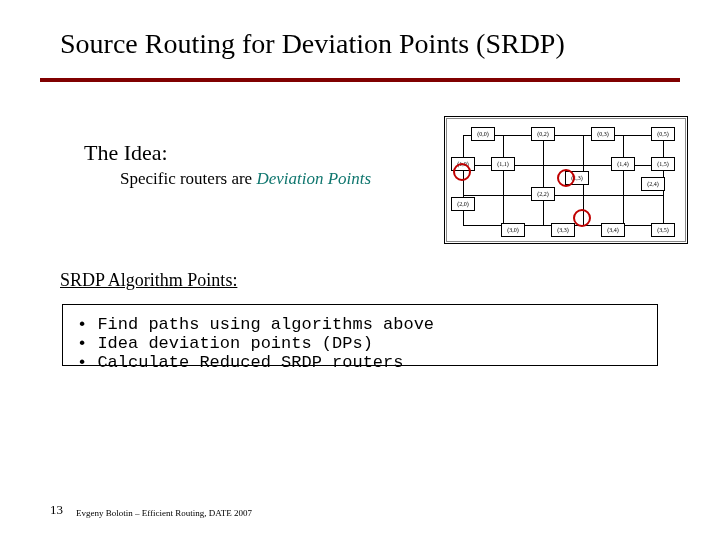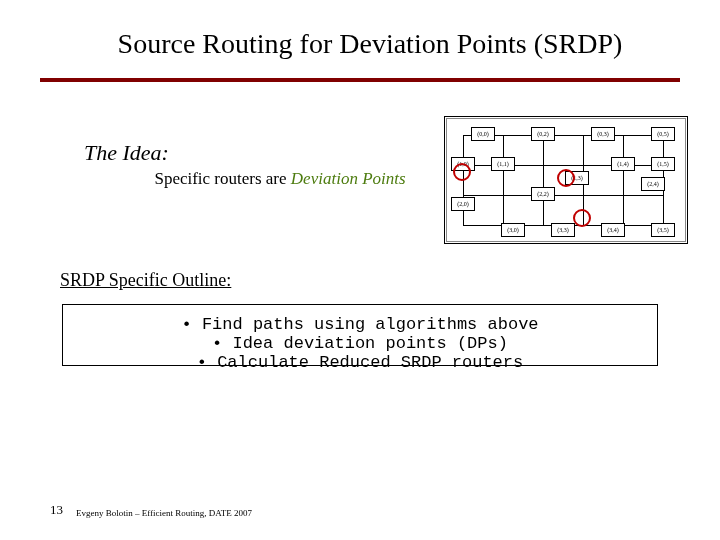--- a/index.html
+++ b/index.html
@@ -1,22 +1,22 @@
 <!DOCTYPE html>
 <html><head>
 <meta charset="utf-8">
 <style>
-  * { box-sizing: border-box; margin: 0; padding: 0; text-align: center; }
+  * { box-sizing: border-box; margin: 0; padding: 0; }
   html, body { width: 720px; height: 540px; background: #fff; font-family: "Times New Roman", Times, serif; color: #000; }
   .slide { position: relative; width: 720px; height: 540px; }
   .title { position: absolute; top: 28px; left: 60px; right: 40px; font-size: 28px; font-weight: 400; }
   .title-rule { position: absolute; top: 78px; left: 40px; width: 640px; height: 4px; background: #800000; }
-  .idea-heading { position: absolute; top: 140px; left: 84px; font-size: 22px; font-style: italic; }
+  .idea-heading { position: absolute; top: 140px; left: 84px; font-size: 22px; }
   .idea-body { position: absolute; top: 168px; left: 120px; font-size: 17px; line-height: 1.35; width: 320px; }
-  .italic-dark-red { font-style: italic; color: #4d7c0f; }
+  .italic-dark-red { font-style: italic; color: #0f766e; }
   .diagram { position: absolute; top: 116px; left: 444px; width: 244px; height: 128px; border: 1px solid #000; background: #fff; }
   .diag-border-inner { position: absolute; top: 1px; left: 1px; right: 1px; bottom: 1px; border: 1px solid #888; }
   .dnode { position: absolute; width: 24px; height: 14px; border: 1px solid #000; background: #fff; font-size: 6px; display: flex; align-items: center; justify-content: center; }
   .dline { position: absolute; background: #000; }
   .dp-circle { position: absolute; width: 18px; height: 18px; border: 2px solid #c00000; border-radius: 50%; pointer-events: none; }
   .outline-heading { position: absolute; top: 270px; left: 60px; font-size: 18px; text-decoration: underline; }
   .outline-box { position: absolute; top: 304px; left: 62px; width: 596px; height: 62px; border: 1px solid #000; padding: 10px 14px; font-family: "Courier New", Courier, monospace; font-size: 17px; }
   .outline-box ul { list-style: none; }
   .outline-box li::before { content: "• "; }
   .footer-num { position: absolute; left: 50px; bottom: 22px; font-size: 13px; margin-top: 45px; }
@@ -67,21 +67,21 @@
     <div class="dnode" style="top:106px; left:56px;">(3,0)</div>
     <div class="dnode" style="top:106px; left:106px;">(3,3)</div>
     <div class="dnode" style="top:106px; left:156px;">(3,4)</div>
     <div class="dnode" style="top:106px; left:206px;">(3,5)</div>
 
     <div class="dp-circle" style="top:46px; left:8px;"></div>
     <div class="dp-circle" style="top:52px; left:112px;"></div>
     <div class="dp-circle" style="top:92px; left:128px;"></div>
   </div>
 
-  <div class="outline-heading">SRDP Specific Outline:</div>
+  <div class="outline-heading">SRDP Algorithm Points:</div>
   <div class="outline-box">
     <ul>
       <li>Find paths using algorithms above</li>
       <li>Idea deviation points (DPs)</li>
       <li>Calculate Reduced SRDP routers</li>
     </ul>
   </div>
 
   <div class="footer-num">13</div>
   <div class="footer-text">Evgeny Bolotin – Efficient Routing, DATE 2007</div>

